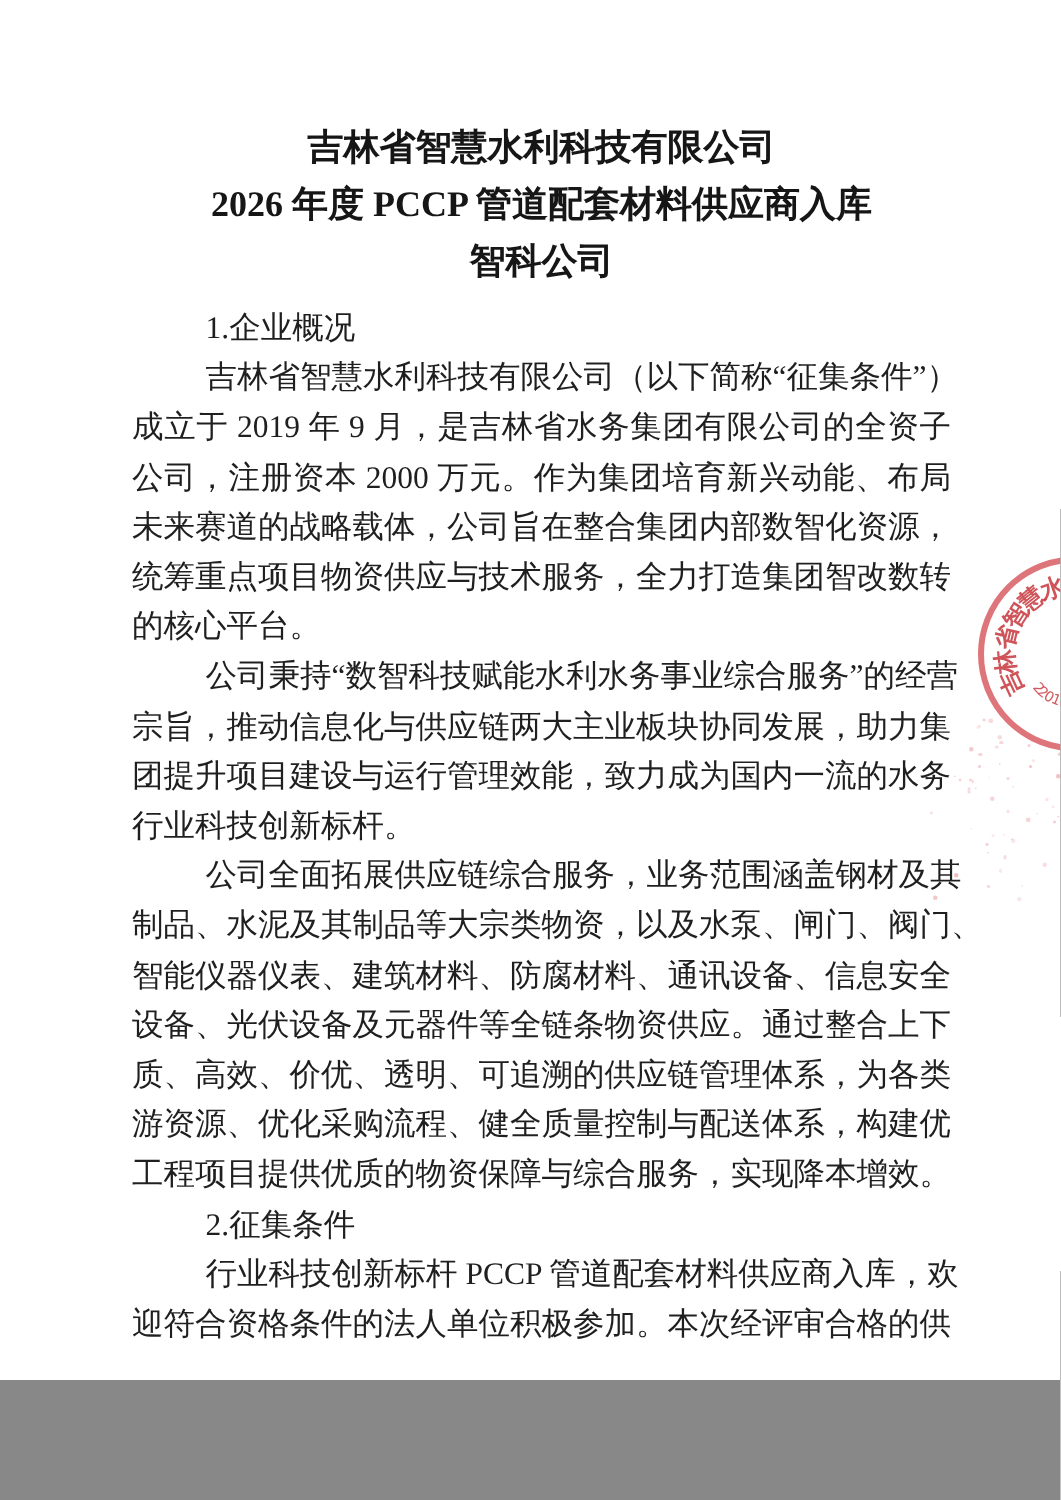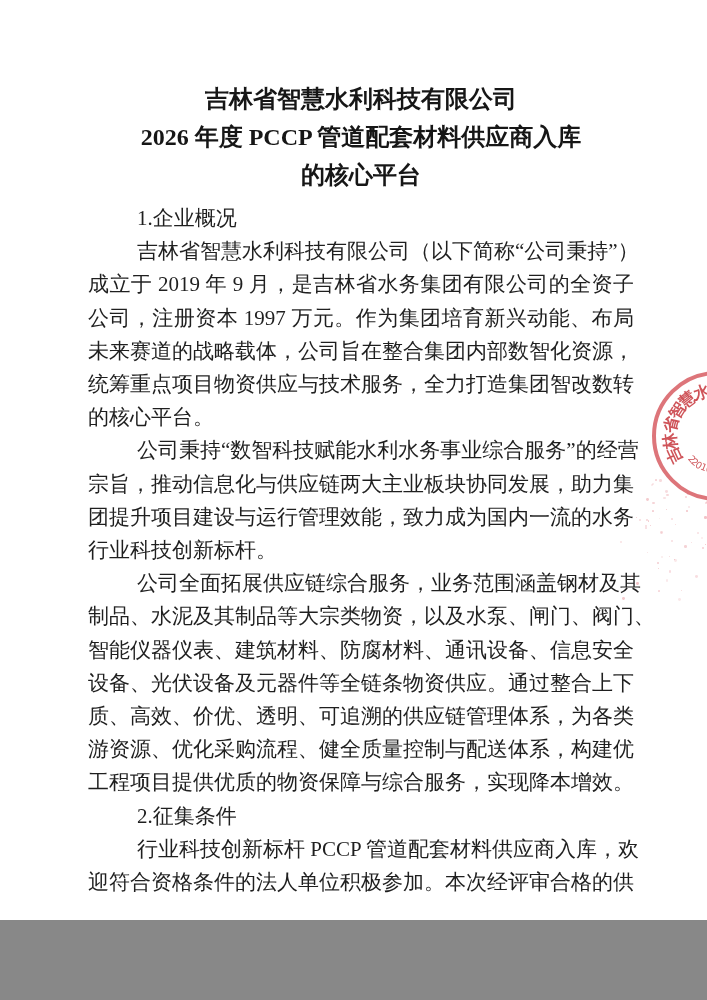--- a/index.html
+++ b/index.html
@@ -83,30 +83,30 @@
 </head>
 <body>
 
 <div class="page">
 
   <div class="doc">
 
     <div class="title-block">
       <div class="title-line">吉林省智慧水利科技有限公司</div>
       <div class="title-line">2026 年度 PCCP 管道配套材料供应商入库</div>
-      <div class="title-line">的核心平台</div>
+      <div class="title-line">智科公司</div>
     </div>
 
     <div class="body-block">
 
       <div class="line indent end">1.企业概况</div>
 
-      <div class="line indent">吉林省智慧水利科技有限公司（以下简称“公司秉持”）</div>
+      <div class="line indent">吉林省智慧水利科技有限公司（以下简称“征集条件”）</div>
       <div class="line">成立于 2019 年 9 月，是吉林省水务集团有限公司的全资子</div>
-      <div class="line">公司，注册资本 1997 万元。作为集团培育新兴动能、布局</div>
+      <div class="line">公司，注册资本 2000 万元。作为集团培育新兴动能、布局</div>
       <div class="line">未来赛道的战略载体，公司旨在整合集团内部数智化资源，</div>
       <div class="line">统筹重点项目物资供应与技术服务，全力打造集团智改数转</div>
       <div class="line end">的核心平台。</div>
 
       <div class="line indent">公司秉持“数智科技赋能水利水务事业综合服务”的经营</div>
       <div class="line">宗旨，推动信息化与供应链两大主业板块协同发展，助力集</div>
       <div class="line">团提升项目建设与运行管理效能，致力成为国内一流的水务</div>
       <div class="line end">行业科技创新标杆。</div>
 
       <div class="line indent">公司全面拓展供应链综合服务，业务范围涵盖钢材及其</div>

